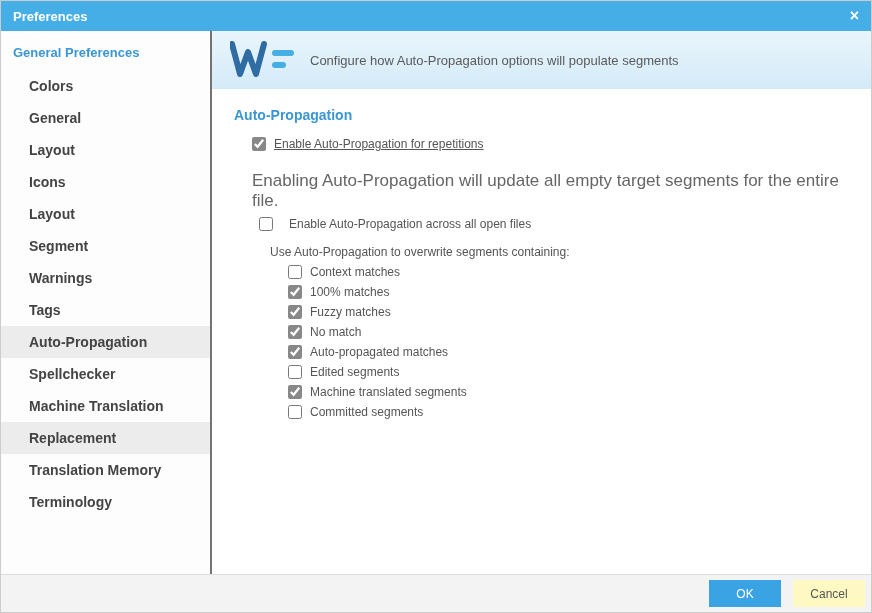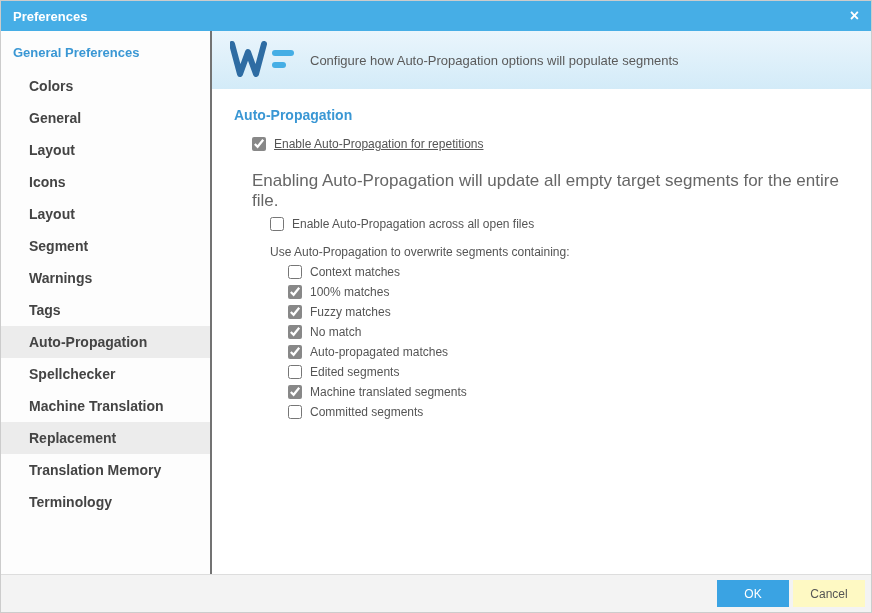--- a/index.html
+++ b/index.html
@@ -17,25 +17,25 @@
   .sidebar-item.active { background: #ececec; }
   .main { flex: 1; display: flex; flex-direction: column; overflow: auto; background: #fff; }
   .banner { background: linear-gradient(#eaf5fc, #d3ebf8); display: flex; align-items: center; padding: 8px 18px; min-height: 58px; }
   .banner-logo { display: flex; align-items: center; margin-right: 12px; }
   .banner-text { color: #5a5a5a; font-size: 13px; }
   .content { padding: 18px 22px; }
   .section-title { color: #3a97d4; font-weight: bold; font-size: 14px; margin-bottom: 14px; }
   .check-row { display: flex; align-items: center; margin: 6px 0; color: #555; font-size: 12px; }
   .check-row input { margin-right: 8px; width: 14px; height: 14px; accent-color: #888; }
   .indent-1 { margin-left: 18px; text-decoration: underline; }
-  .indent-2 { margin-left: 36px; }
+  .indent-2 { margin-left: 25px; gap: 8px; }
   .indent-3 { margin-left: 54px; }
   .helper-text { color: #666; font-size: 17px; margin-left: 18px; margin-top: 20px; margin-bottom: 2px; }
   .subheading { color: #555; font-size: 12px; margin: 14px 0 6px 36px; }
-  .footer { height: 38px; background: #f3f3f3; border-top: 1px solid #ddd; display: flex; align-items: center; justify-content: flex-end; padding: 0 6px; gap: 4px; }
+  .footer { height: 38px; background: #f3f3f3; border-top: 1px solid #ddd; display: flex; align-items: center; justify-content: flex-end; padding: 0 6px; gap: 12px; }
   .btn { min-width: 72px; height: 27px; border: none; cursor: pointer; font-size: 12px; padding: 0 14px; }
   .btn-primary { background: #3aa3e3; color: #fff; }
   .btn-secondary { background: #fef9c3; color: #555; }
 </style>
 </head>
 <body>
 
 <div class="window">
   <div class="titlebar">
     <span>Preferences</span>

